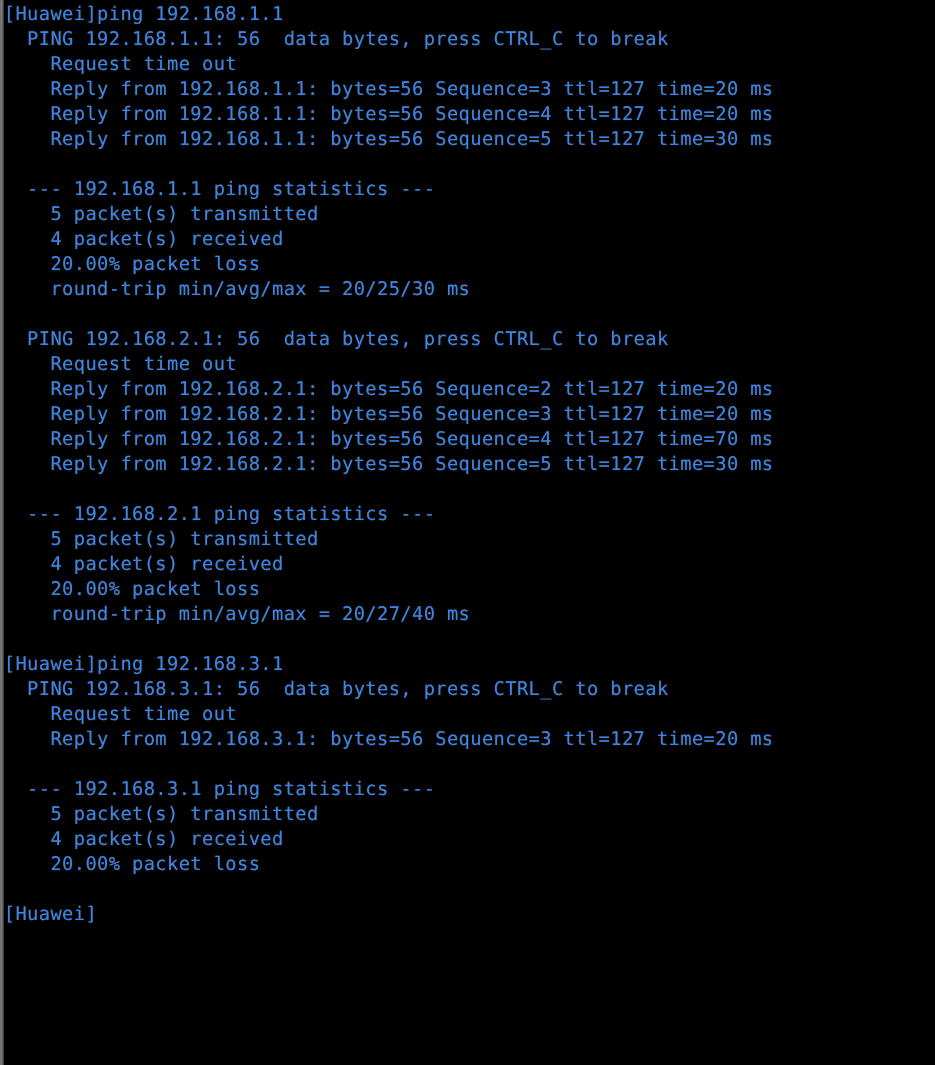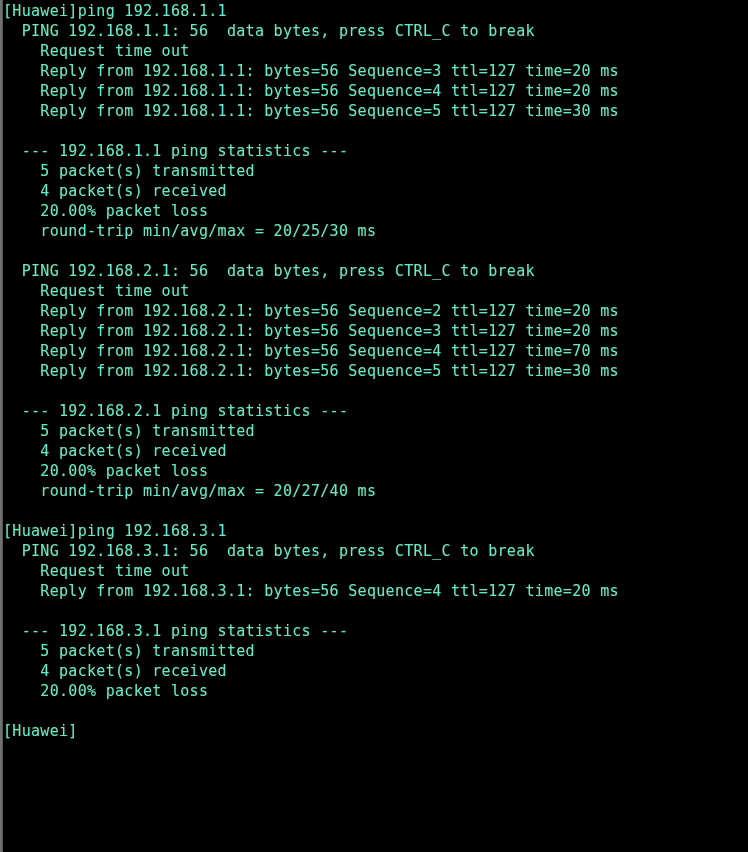--- a/index.html
+++ b/index.html
@@ -43,21 +43,21 @@
     box-sizing: border-box;
     background: #000000;
   }
 
   .term-line {
     display: block;
     height: 20px;
     line-height: 20px;
     font-size: 15px;
     letter-spacing: 0.30px;
-    color: #5eead4;
+    color: #3b82f6;
     white-space: pre;
     font-family: "DejaVu Sans Mono", "Liberation Mono", monospace;
     text-shadow: 0 0 1px rgba(201,201,0,0.35);
   }
 
   .term-line.blank {
     color: transparent;
   }
 </style>
 </head>
@@ -93,21 +93,21 @@
     <span class="term-line">  --- 192.168.2.1 ping statistics ---</span>
     <span class="term-line">    5 packet(s) transmitted</span>
     <span class="term-line">    4 packet(s) received</span>
     <span class="term-line">    20.00% packet loss</span>
     <span class="term-line">    round-trip min/avg/max = 20/27/40 ms</span>
     <span class="term-line blank"> </span>
 
     <span class="term-line">[Huawei]ping 192.168.3.1</span>
     <span class="term-line">  PING 192.168.3.1: 56  data bytes, press CTRL_C to break</span>
     <span class="term-line">    Request time out</span>
-    <span class="term-line">    Reply from 192.168.3.1: bytes=56 Sequence=4 ttl=127 time=20 ms</span>
+    <span class="term-line">    Reply from 192.168.3.1: bytes=56 Sequence=3 ttl=127 time=20 ms</span>
     <span class="term-line blank"> </span>
     <span class="term-line">  --- 192.168.3.1 ping statistics ---</span>
     <span class="term-line">    5 packet(s) transmitted</span>
     <span class="term-line">    4 packet(s) received</span>
     <span class="term-line">    20.00% packet loss</span>
     <span class="term-line blank"> </span>
 
     <span class="term-line">[Huawei]</span>
 
   </div>

